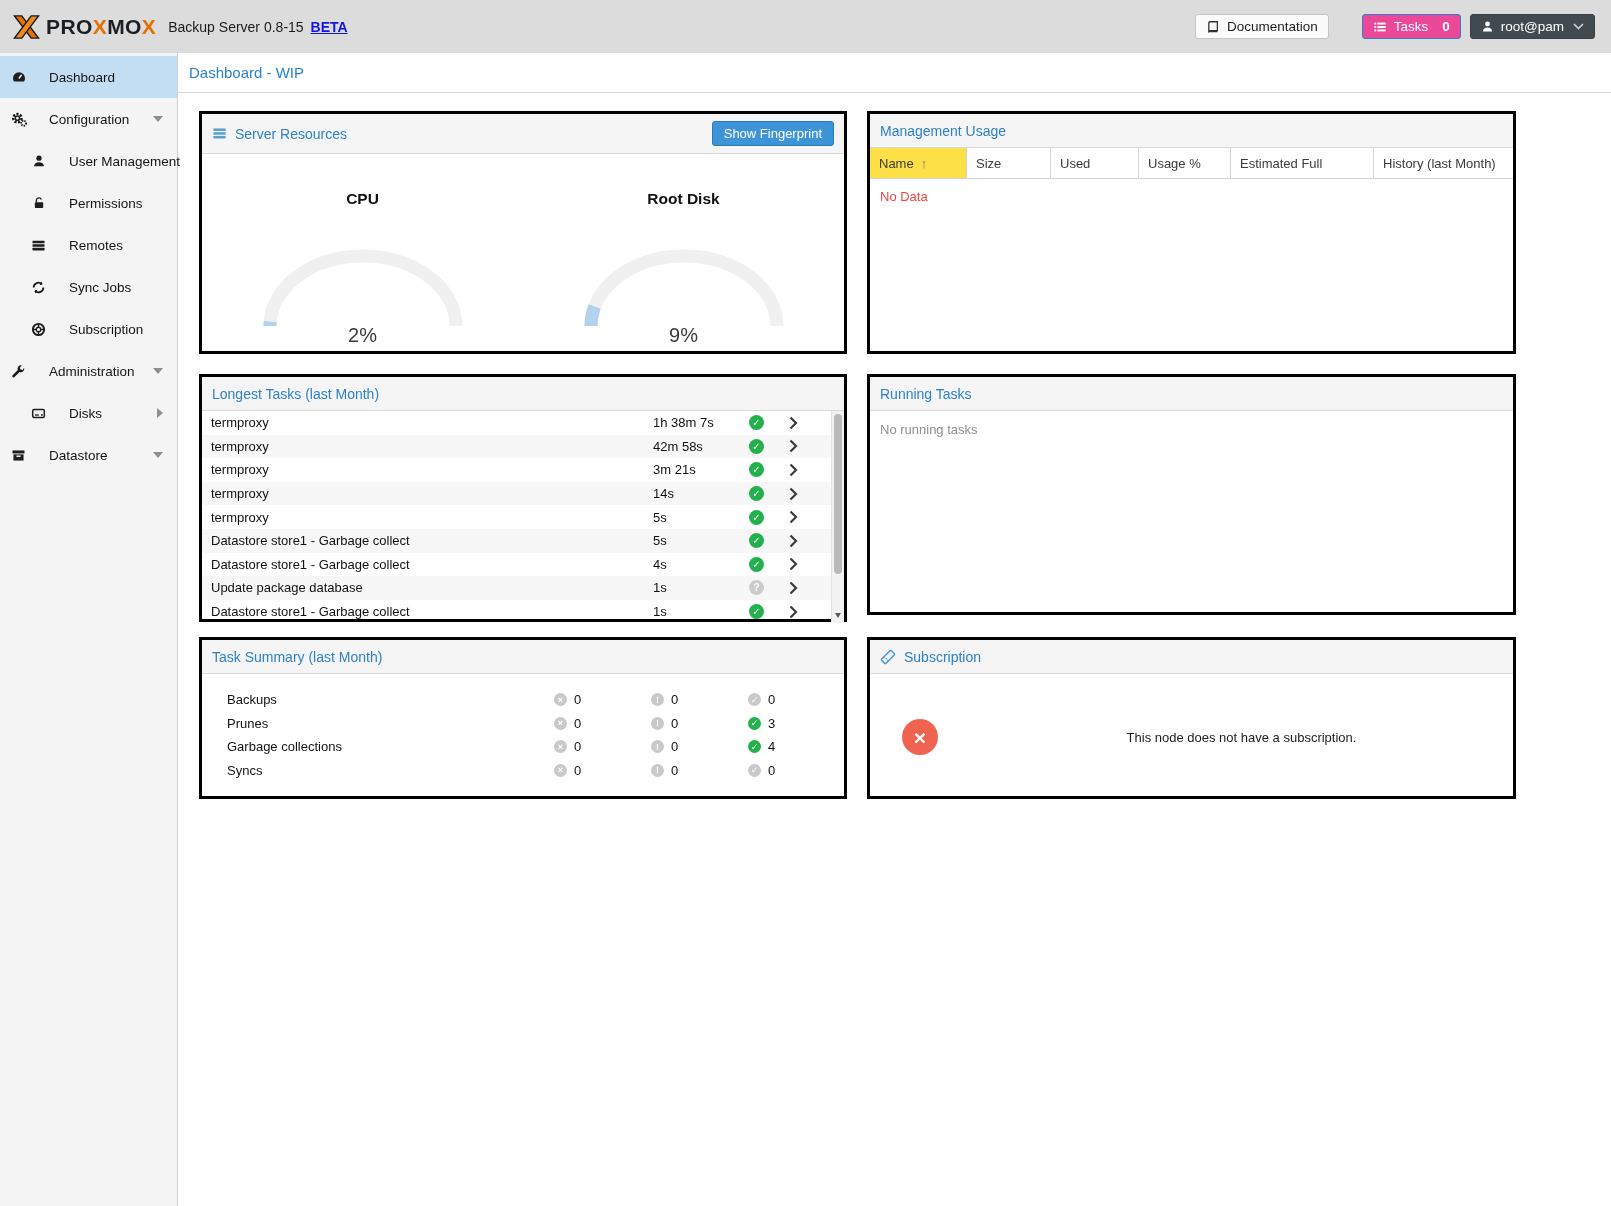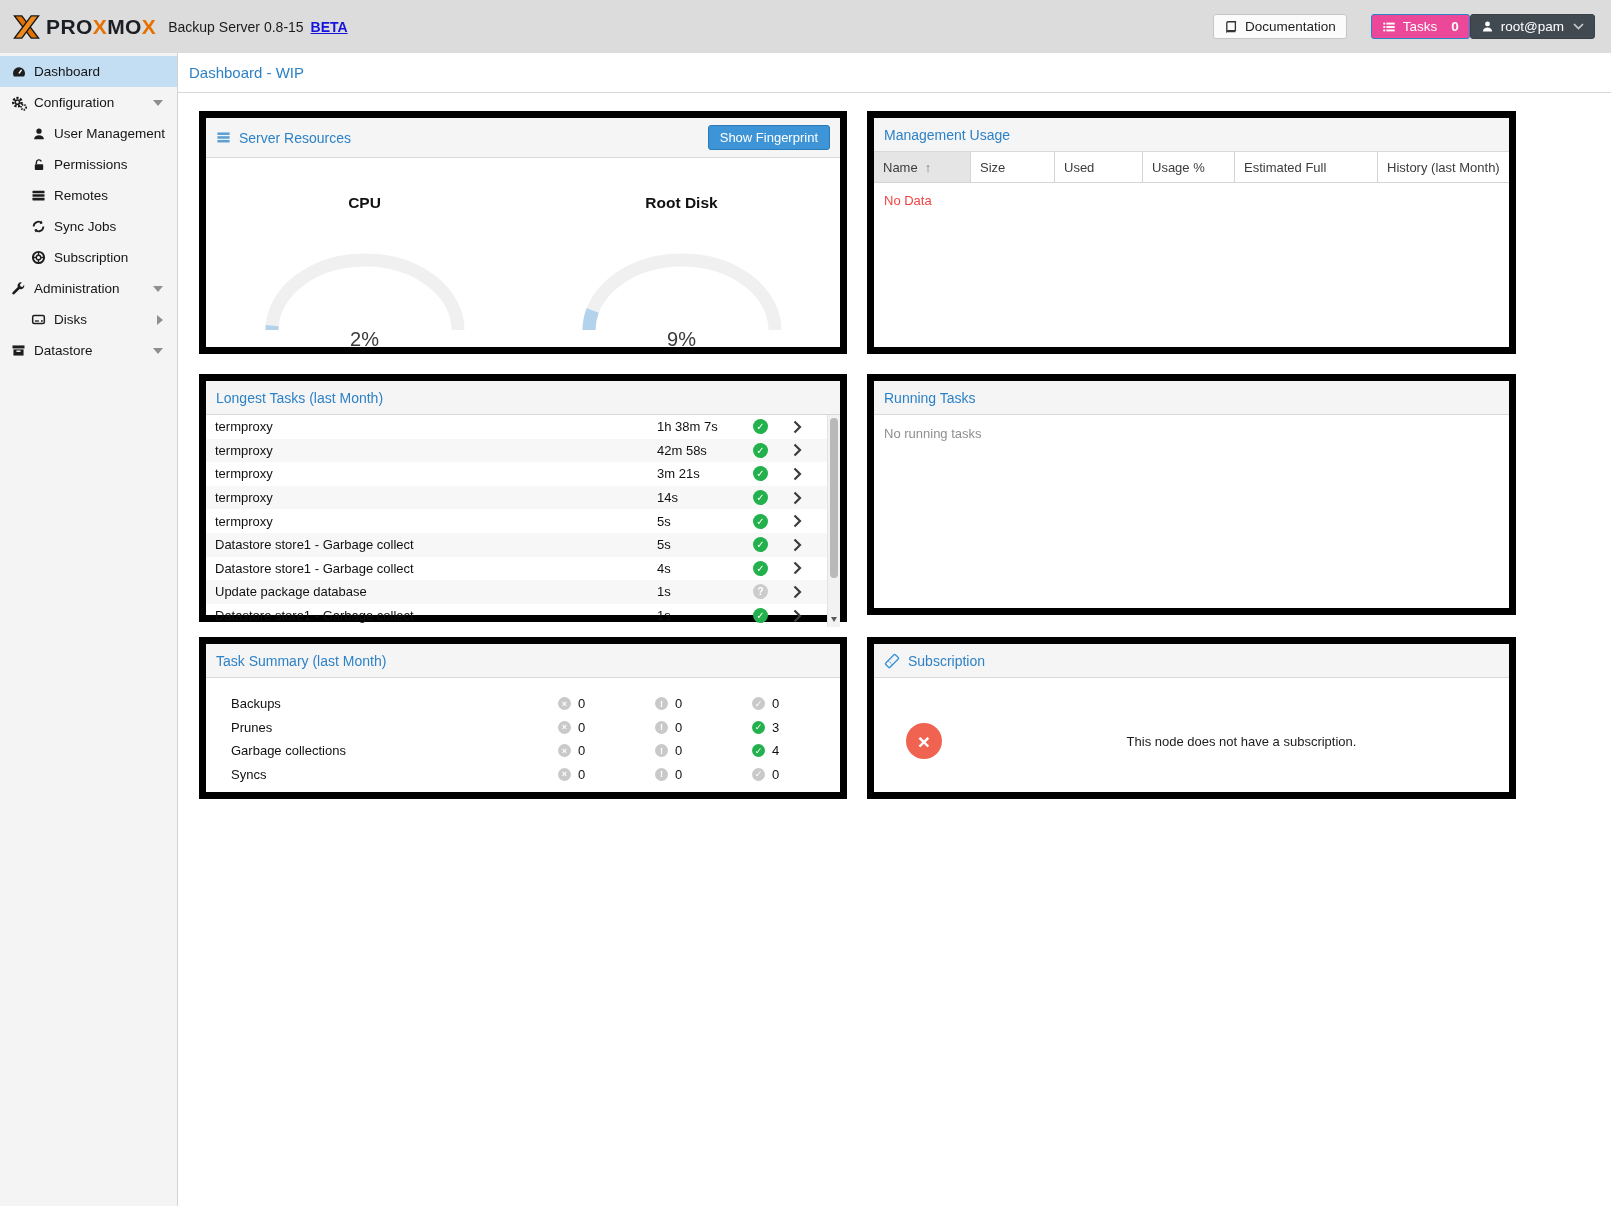--- a/index.html
+++ b/index.html
@@ -8,47 +8,47 @@
     font-family:"Liberation Sans","DejaVu Sans",sans-serif;font-size:13px;color:#1f1f1f;background:#fff;
   }
   
   .topbar{height:53px;background:#dcdcdc;display:flex;align-items:center;padding:0 16px 0 10px;box-sizing:border-box;}
   .brand{display:flex;align-items:center;}
   .brand-x{margin-right:3px;display:flex;}
   .bw{font-weight:800;font-size:21px;letter-spacing:.4px;color:#1b1e22;line-height:1;}
   .bw.orange{color:#e57000;}
   .subtitle{margin-left:12px;font-size:14px;color:#1c1c1c;}
   .beta{margin-left:7px;font-size:14px;color:#1414dd;text-decoration:underline;cursor:pointer;font-weight:bold;}
-  .topbar-right{margin-left:auto;display:flex;align-items:center;}
+  .topbar-right{margin-left:auto;display:flex;gap:9px;align-items:center;}
   .tb-btn{height:25px;display:inline-flex;align-items:center;padding:0 10px;border-radius:3px;font-size:13.5px;border:1px solid transparent;cursor:pointer;font-family:inherit;}
   .tb-btn .tb-ic{display:inline-flex;margin-right:7px;}
   .tb-btn.doc{background:#fbfbfb;border-color:#c6c6c6;color:#1d1d1d;}
   .tb-btn.tasks{background:#ec4899;border-color:#2b83c8;color:#fff;margin-left:24px;}
   .tb-btn.tasks .count{font-weight:700;margin-left:14px;}
   .tb-btn.user{background:#424a51;border-color:#394046;color:#fff;}
   .tb-btn.user .chev{margin-left:9px;display:inline-flex;}
   
   .app{display:flex;height:1155px;}
   .sidebar{width:178px;background:#f4f4f4;border-right:1px solid #d2d2d2;box-sizing:border-box;padding-top:3px;flex:none;}
-  .nav-item{height:31px;display:flex;align-items:center;padding-left:10px;cursor:pointer;position:relative;}
+  .nav-item{height:42px;display:flex;align-items:center;padding-left:10px;cursor:pointer;position:relative;gap:15px;}
   .nav-item.child{padding-left:30px;}
   .nav-item.selected{background:#c3ddf3;}
   .nav-icon{width:17px;height:16px;margin-right:7px;display:inline-flex;align-items:center;justify-content:center;flex:none;}
   .nav-label{font-size:13.5px;color:#151515;white-space:nowrap;}
   .expander{position:absolute;right:14px;top:50%;width:0;height:0;}
   .expander.down{margin-top:-3px;border-left:5px solid transparent;border-right:5px solid transparent;border-top:6px solid #8f8f8f;}
   .expander.right{margin-top:-5px;border-top:5px solid transparent;border-bottom:5px solid transparent;border-left:6px solid #8f8f8f;}
   .main{flex:1;display:flex;flex-direction:column;background:#fff;min-width:0;}
   .page-header{height:39px;line-height:39px;padding-left:11px;font-size:15px;color:#2d82c7;border-bottom:1px solid #d8d8d8;}
   .content{display:flex;gap:20px;padding:18px 0 0 21px;}
   .col{display:flex;flex-direction:column;flex:none;}
   .col.left{width:648px;}
   .col.right{width:649px;}
   
-  .panel{border:7px solid #000000;background:#fff;box-sizing:border-box;}
+  .panel{border:3px solid #000000;background:#fff;box-sizing:border-box;}
   .panel-header{background:#f5f5f5;border-bottom:1px solid #d9d9d9;display:flex;align-items:center;padding:0 10px;gap:8px;box-sizing:border-box;}
   .panel-header h2{font-size:14px;color:#2d82c7;font-weight:400;margin:0;white-space:nowrap;}
   .fingerprint-btn{margin-left:auto;background:#3d94d6;border:1px solid #2a7ab8;color:#fff;font-size:13px;padding:4px 11px;border-radius:3px;cursor:pointer;font-family:inherit;}
   .sr{height:243px;margin-bottom:20px;}
   .sr .panel-header{height:40px;}
   .sr .panel-body{height:201px;display:flex;justify-content:space-around;padding-top:36px;box-sizing:border-box;}
   .gauge{position:relative;width:200px;}
   .gauge-title{text-align:center;font-size:15.5px;font-weight:700;color:#111;height:17px;}
   .gauge svg{display:block;margin-top:14px;}
   .gauge-val{position:absolute;left:0;right:0;bottom:8px;text-align:center;font-size:20px;color:#3a3a3a;}
@@ -66,21 +66,21 @@
   .scroll-down{position:absolute;bottom:5px;left:3px;width:0;height:0;border-left:3.5px solid transparent;border-right:3.5px solid transparent;border-top:5px solid #5a5a5a;}
   .ts{height:162px;}
   .ts-body{height:126px;padding-top:14px;box-sizing:border-box;}
   .sum-row{display:grid;grid-template-columns:327px 97px 97px 1fr;height:23.5px;align-items:center;padding-left:25px;}
   .sum-label{color:#111;}
   .sum-cell{display:flex;align-items:center;gap:7px;color:#111;}
   .du{height:243px;margin-bottom:20px;}
   .du-table-head{display:grid;grid-template-columns:97px 84px 88px 92px 143px 1fr;height:30px;background:#fff;border-bottom:1px solid #d4d4d4;}
   .du-th{display:flex;align-items:center;padding-left:9px;border-right:1px solid #d4d4d4;color:#3c3c3c;box-sizing:border-box;cursor:pointer;white-space:nowrap;overflow:hidden;}
   .du-th:last-child{border-right:none;}
-  .du-th.sorted{background:#e5e5e5;}
+  .du-th.sorted{background:#fde047;}
   .du-sort{margin-left:7px;color:#6e6e6e;font-size:13px;}
   .du-body{height:177px;color:#ef4444;padding:10px;box-sizing:border-box;}
   .rt{height:241px;margin-bottom:22px;}
   .rt-body{height:205px;color:#8f8f8f;padding:11px 10px;box-sizing:border-box;}
   .sub{height:162px;}
   .sub-body{height:126px;display:flex;align-items:center;}
   .sub-icon-wrap{width:100px;display:flex;justify-content:center;flex:none;}
   .sub-x{width:36px;height:36px;border-radius:50%;background:#ef6350;color:#fff;display:flex;align-items:center;justify-content:center;font-size:21px;font-weight:700;line-height:1;}
   .sub-msg{flex:1;text-align:center;color:#1c1c1c;}
   .st{display:inline-flex;align-items:center;justify-content:center;border-radius:50%;color:#fff;font-weight:700;flex:none;}

